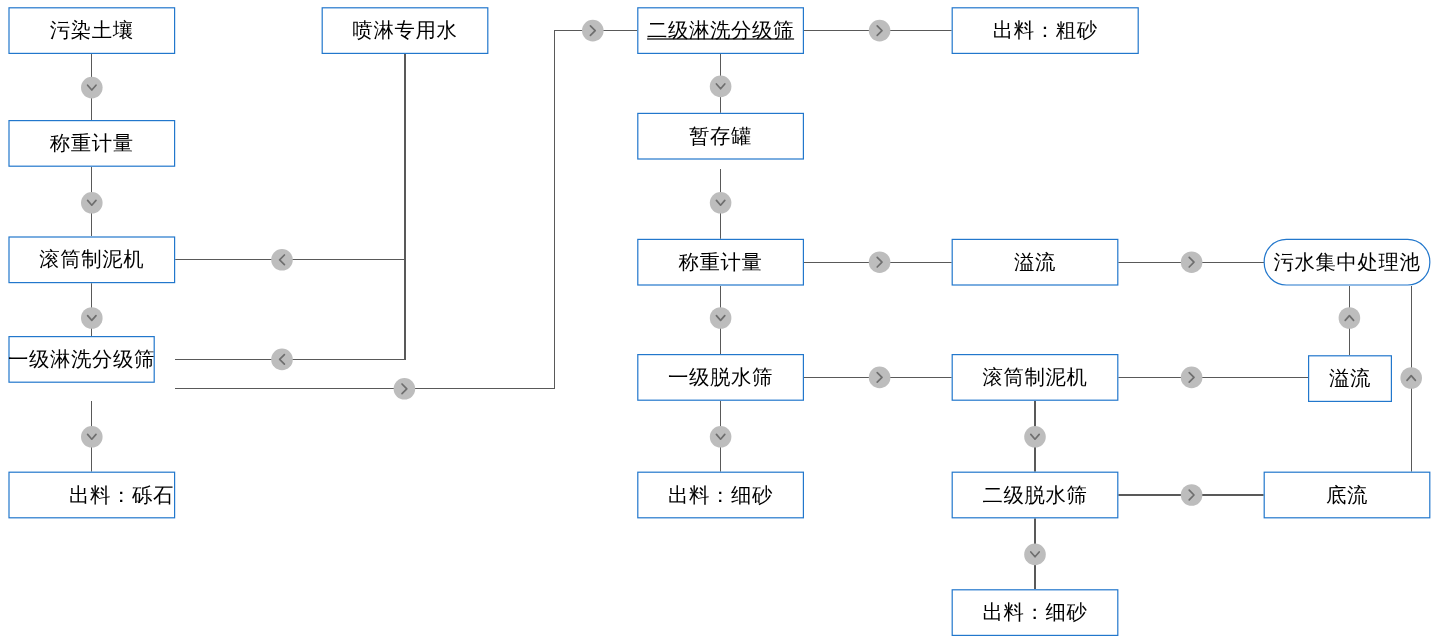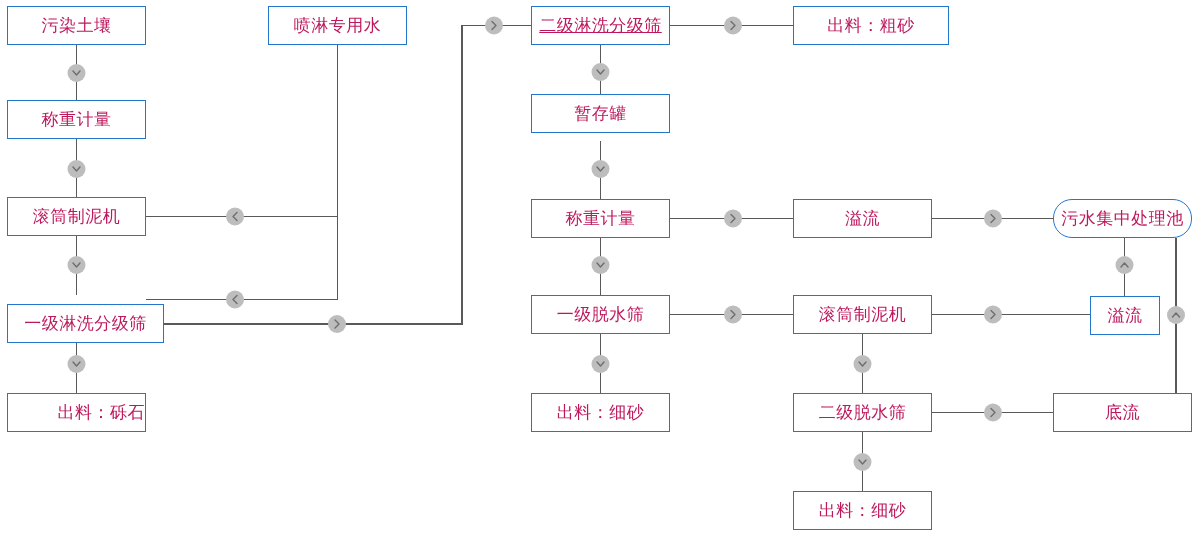--- a/index.html
+++ b/index.html
@@ -25,21 +25,21 @@
     height: 535px;
   }
   .node-box {
     position: absolute;
     box-sizing: border-box;
     border: 1px solid #2277cc;
     background: #ffffff;
     display: flex;
     align-items: center;
     justify-content: center;
-    color: #be185d;
+    color: #000000;
     font-size: 17px;
     line-height: 1;
     letter-spacing: 0.5px;
     white-space: nowrap;
     z-index: 2;
   }
   .conn-line {
     stroke: #595959;
     stroke-width: 1.1;
     fill: none;
@@ -196,21 +196,21 @@
       </div>
       <div class="node-box" style="left: 531px; top: 199px; width: 139px; height: 39px;">
         <span>称重计量</span>
       </div>
       <div class="node-box" style="left: 793px; top: 199px; width: 139px; height: 39px;">
         <span>溢流</span>
       </div>
       <div class="node-box" style="left: 1053px; top: 199px; width: 139px; height: 39px; border-radius: 19px;">
         <span>污水集中处理池</span>
       </div>
-      <div class="node-box" style="left: 7px; top: 304px; width: 157px; height: 39px;">
+      <div class="node-box" style="left: 7px; top: 280px; width: 122px; height: 39px;">
         <span>一级淋洗分级筛</span>
       </div>
       <div class="node-box" style="left: 531px; top: 295px; width: 139px; height: 39px;">
         <span>一级脱水筛</span>
       </div>
       <div class="node-box" style="left: 793px; top: 295px; width: 139px; height: 39px;">
         <span>滚筒制泥机</span>
       </div>
       <div class="node-box" style="left: 1090px; top: 296px; width: 70px; height: 39px;">
         <span>溢流</span>

